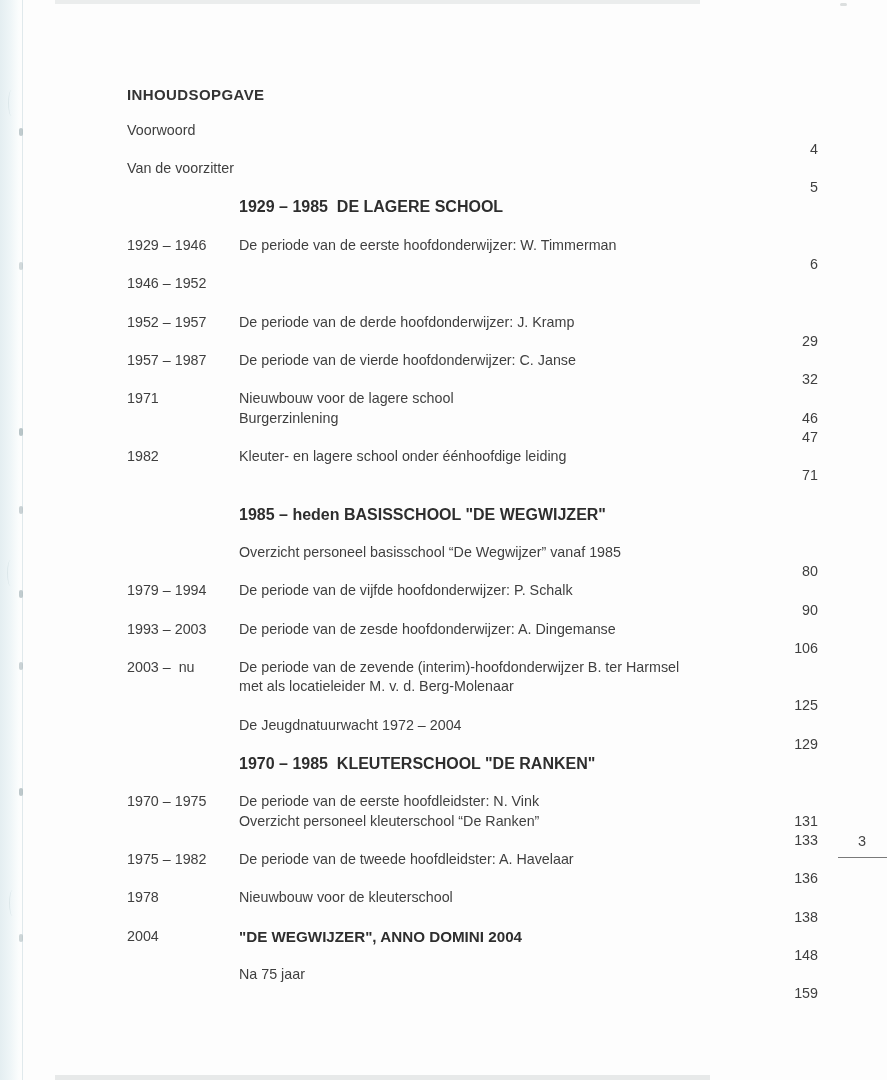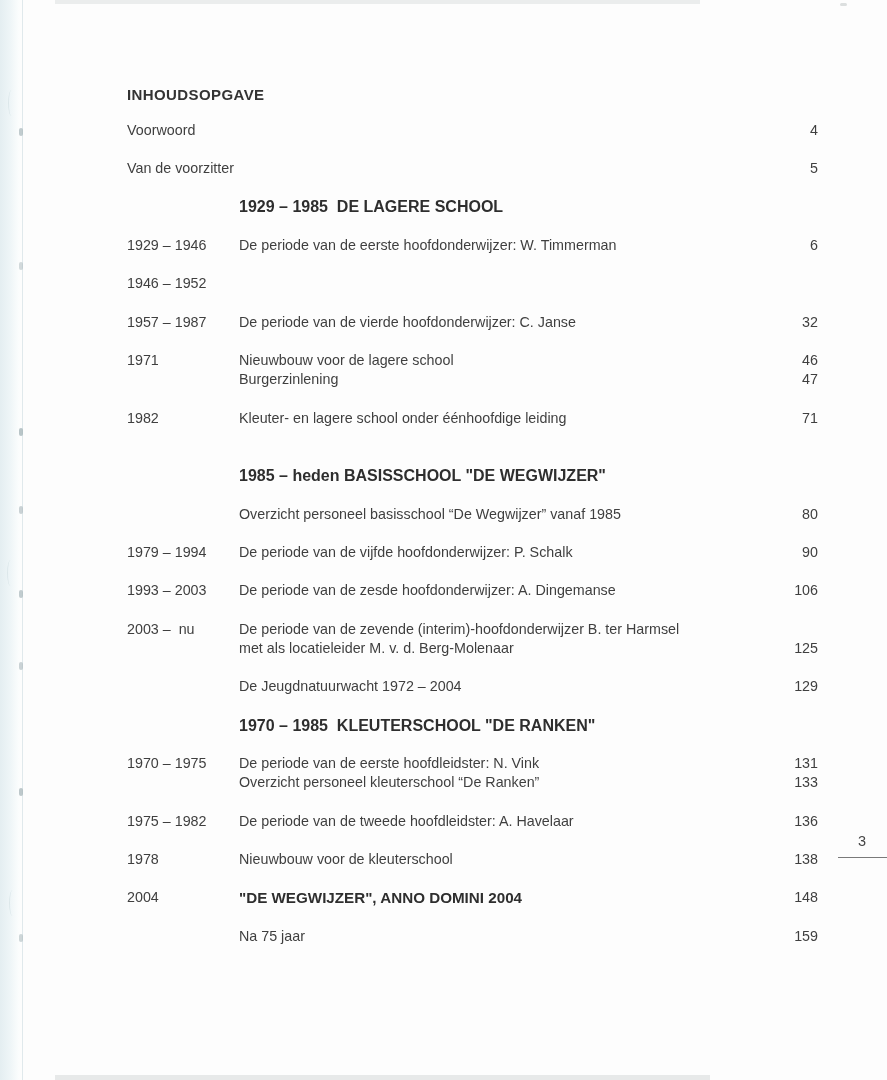--- a/index.html
+++ b/index.html
@@ -25,21 +25,21 @@
     position:absolute;left:111px;right:69px;top:85px;
     color:#3f3f3f;font-size:14.3px;line-height:19.2px;margin-left:16px;
   }
   .doc-title{
     font-weight:bold;font-size:15px;letter-spacing:.4px;color:#333;
     margin-bottom:16.5px;white-space:pre-wrap;
   }
   .toc-entry{display:flex;margin-bottom:19.2px;}
   .year{width:112px;flex:none;white-space:pre-wrap;}
   .lines{flex:1;display:flex;flex-direction:column;min-width:0;}
-  .line{display:flex;height:19.2px;}
+  .line{display:flex;height:19.2px;flex-direction:column;}
   .desc{flex:1;white-space:pre-wrap;}
   .pagenum{flex:none;min-width:42px;text-align:right;white-space:pre;}
   .section-title{font-weight:bold;font-size:16px;color:#2e2e2e;white-space:pre-wrap;flex:1;}
   .bold-line{font-weight:bold;font-size:15.2px;color:#2e2e2e;}
 
   
   .page-marker-num{
     position:absolute;left:845px;top:832px;width:34px;text-align:center;
     color:#454545;font-size:14.5px;line-height:19px;
   }
@@ -93,20 +93,29 @@
           <div class="line">
             <span class="desc">De periode van de eerste hoofdonderwijzer: W. Timmerman</span>
             <span class="pagenum">6</span>
           </div>
         </div>
       </div>
       <div class="toc-entry">
         <span class="year">1946 – 1952</span>
       </div>
       <div class="toc-entry">
+        <span class="year">1952 – 1957</span>
+        <div class="lines">
+          <div class="line">
+            <span class="desc">De periode van de derde hoofdonderwijzer: J. Kramp</span>
+            <span class="pagenum">29</span>
+          </div>
+        </div>
+      </div>
+      <div class="toc-entry">
         <span class="year">1957 – 1987</span>
         <div class="lines">
           <div class="line">
             <span class="desc">De periode van de vierde hoofdonderwijzer: C. Janse</span>
             <span class="pagenum">32</span>
           </div>
         </div>
       </div>
       <div class="toc-entry">
         <span class="year">1971</span>

